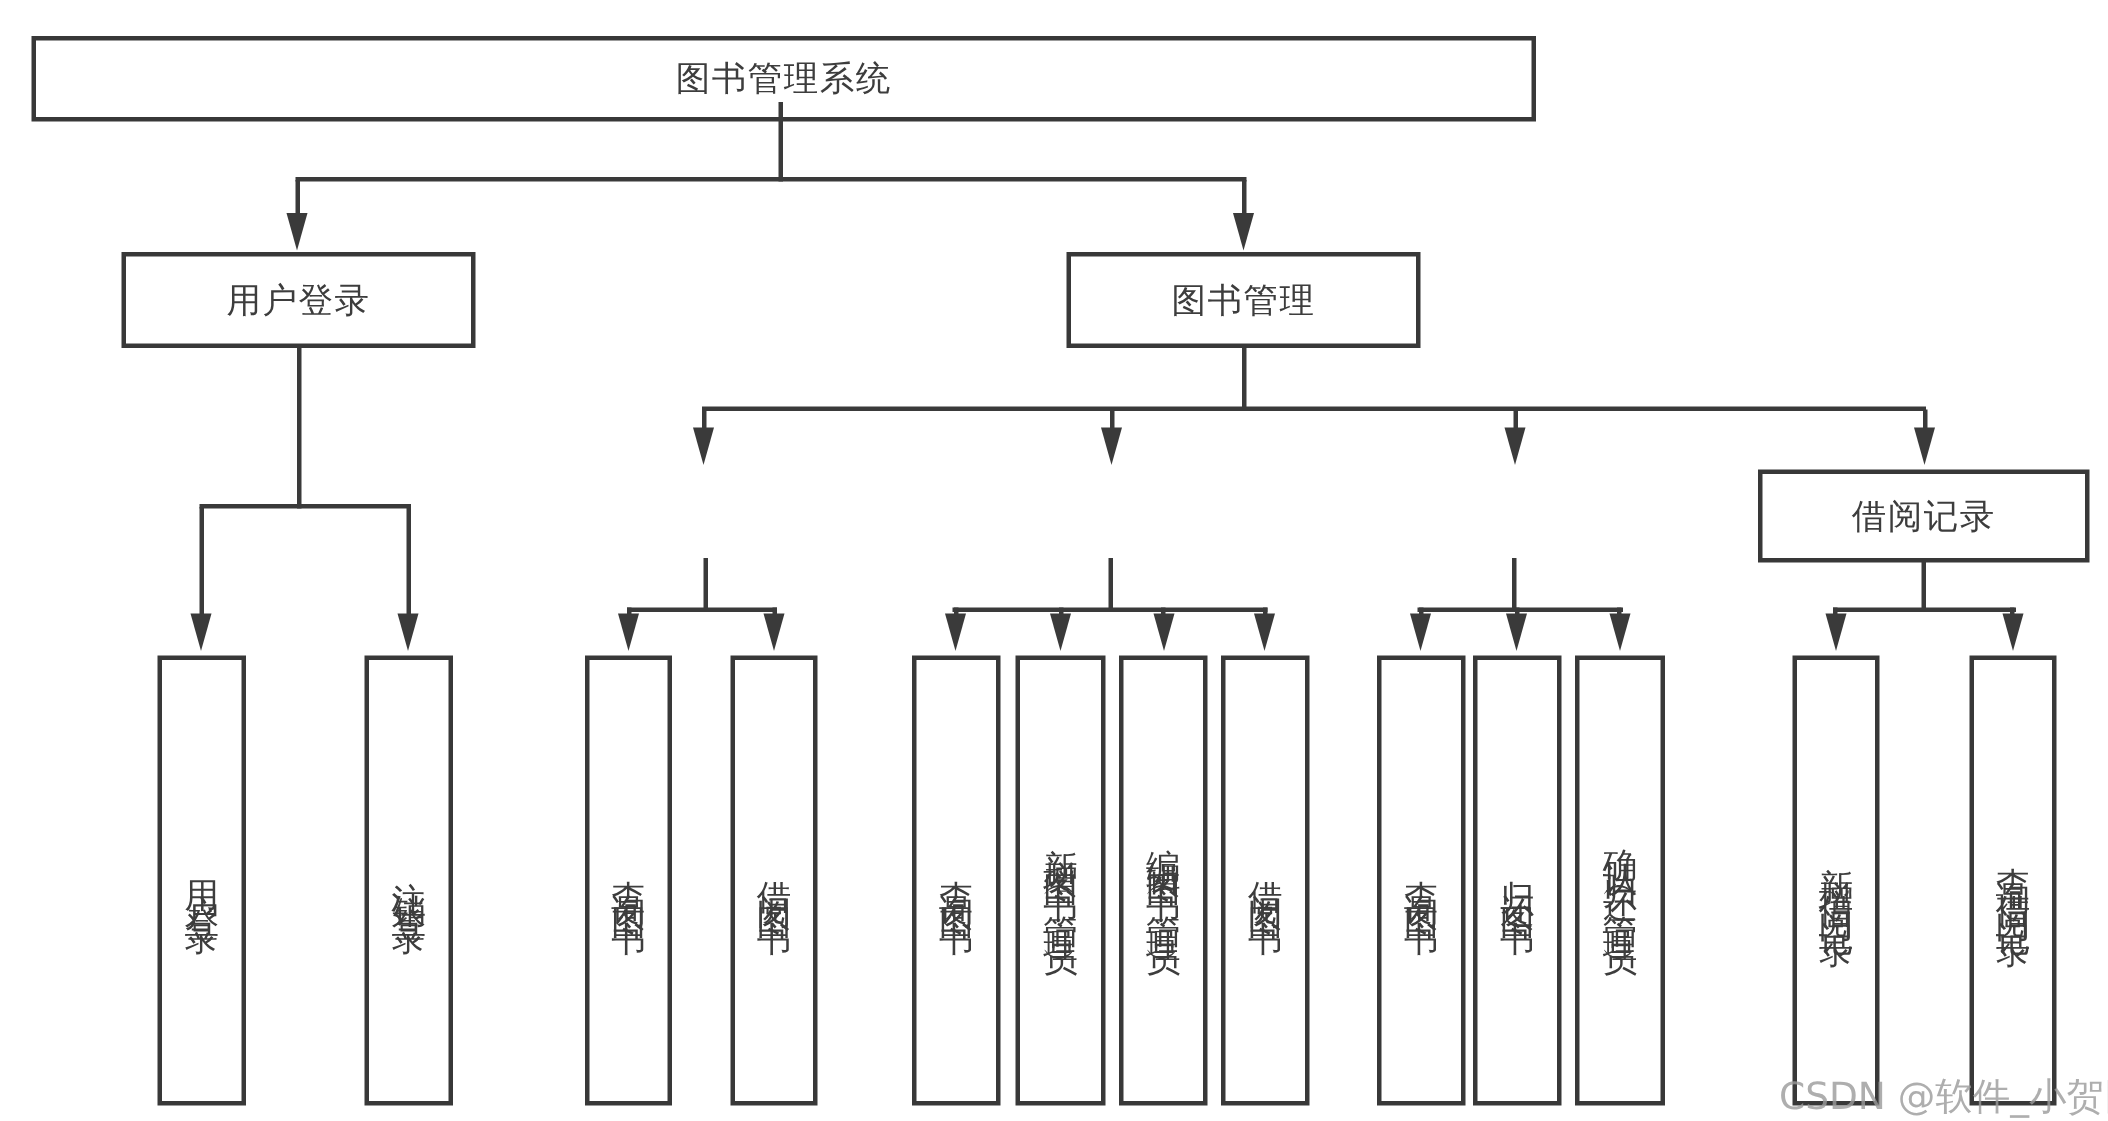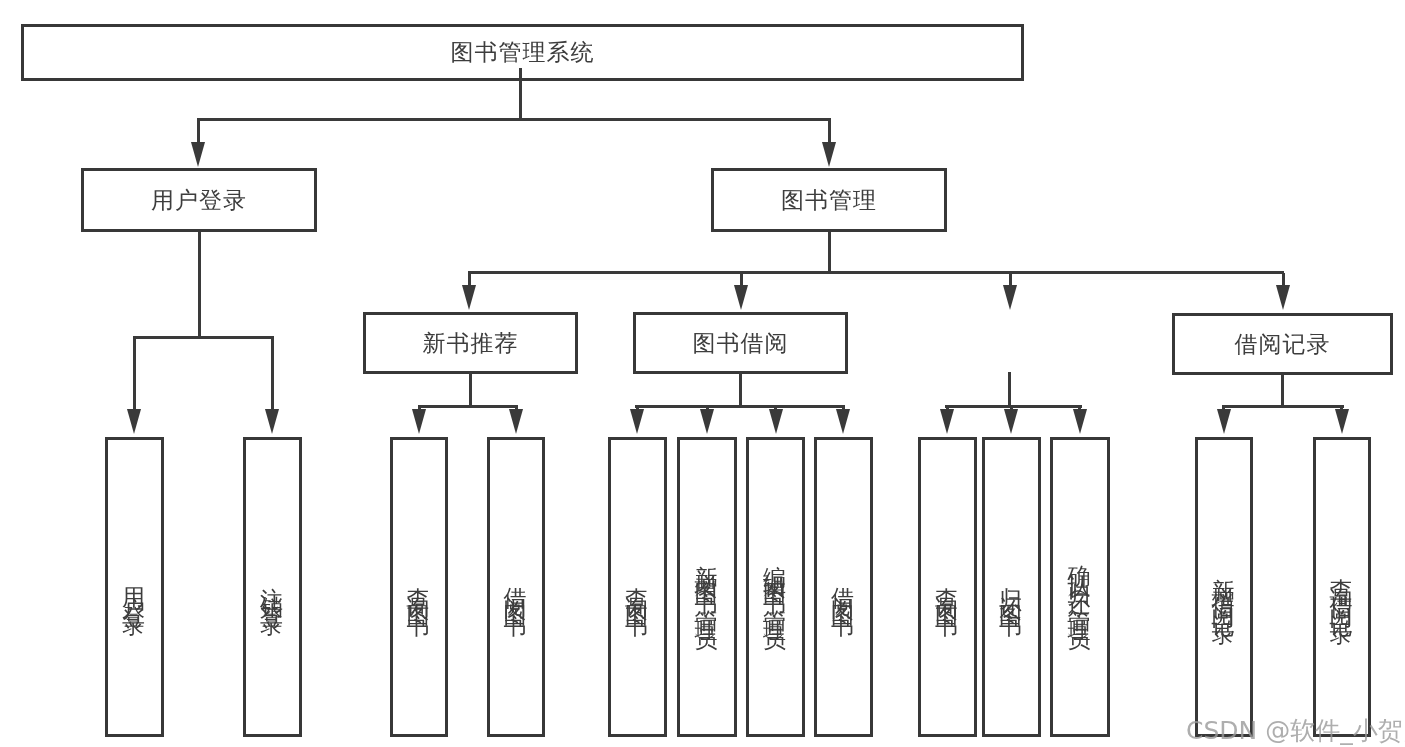--- a/index.html
+++ b/index.html
@@ -73,22 +73,20 @@
   <div class="hl" style="left:468px;top:271px;width:816px;"></div>
   <div class="vl" style="left:468px;top:273px;height:14px;"></div>
   <div class="ar" style="left:462px;top:285px;"></div>
   <div class="vl" style="left:740px;top:273px;height:14px;"></div>
   <div class="ar" style="left:734px;top:285px;"></div>
   <div class="vl" style="left:1009px;top:273px;height:14px;"></div>
   <div class="ar" style="left:1003px;top:285px;"></div>
   <div class="vl" style="left:1282px;top:273px;height:14px;"></div>
   <div class="ar" style="left:1276px;top:285px;"></div>
 
-  <div class="node" style="left:363px;top:312px;width:215px;height:62px;">新书推荐</div>
-  <div class="node" style="left:633px;top:312px;width:215px;height:62px;">图书借阅</div>
   <div class="node" style="left:1172px;top:313px;width:221px;height:62px;">借阅记录</div>
 
   <div class="vl" style="left:469px;top:372px;height:36px;"></div>
   <div class="hl" style="left:418px;top:405px;width:100px;"></div>
   <div class="vl" style="left:418px;top:405px;height:7px;"></div>
   <div class="ar" style="left:412px;top:409px;"></div>
   <div class="vl" style="left:515px;top:405px;height:7px;"></div>
   <div class="ar" style="left:509px;top:409px;"></div>
 
   <div class="vl" style="left:739px;top:372px;height:36px;"></div>

